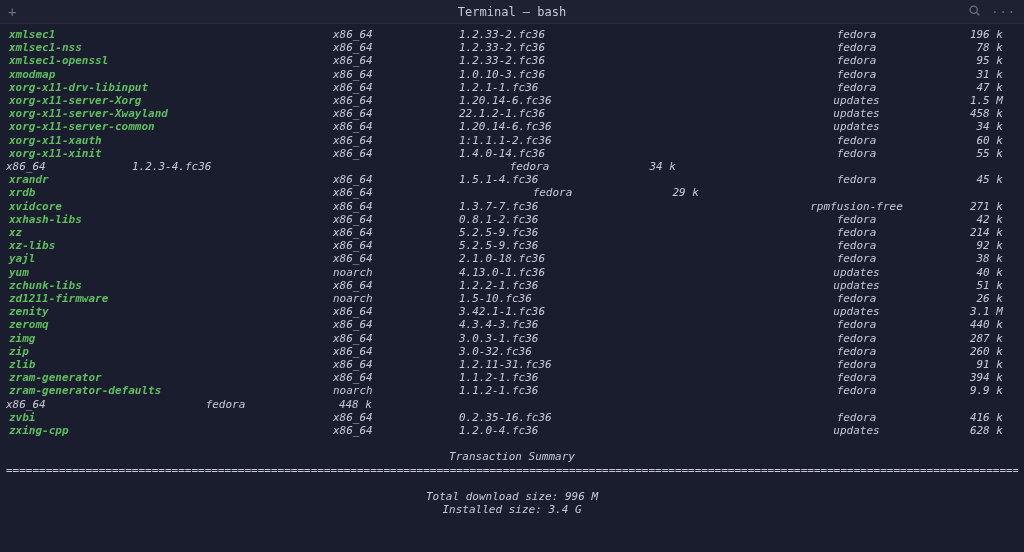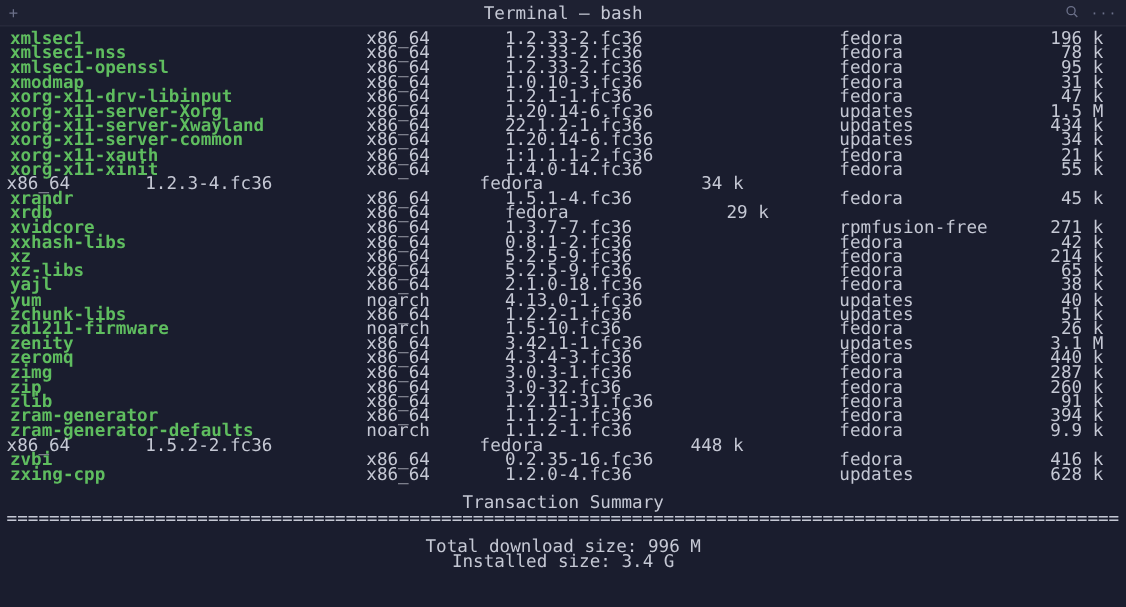--- a/index.html
+++ b/index.html
@@ -26,21 +26,21 @@
       border-bottom: 1px solid #2a2d3e;
     }
     .titlebar-left {
       position: absolute;
       left: 8px;
       color: #6b7089;
       font-size: 14px;
     }
     .titlebar-title {
       color: #c5c8d4;
-      font-size: 16px;
+      font-size: 12px;
       font-weight: 500;
     }
     .titlebar-right {
       position: absolute;
       right: 8px;
       display: flex;
       gap: 10px;
       align-items: center;
       color: #6b7089;
     }
@@ -48,21 +48,22 @@
       width: 13px;
       height: 13px;
     }
     .more-icon {
       font-size: 12px;
       letter-spacing: 1px;
     }
     .terminal-content {
       padding: 4px 6px;
       line-height: 13.2px;
-      font-size: 16px;
+      font-size: 11px;
+      font-style: italic;
     }
     .pkg-row {
       display: flex;
       white-space: pre;
     }
     .pkg-name {
       width: 327px;
       color: #5fbd5f;
       font-weight: bold;
       padding-left: 3px;
@@ -71,20 +72,21 @@
       width: 126px;
       color: #c5c8d4;
     }
     .pkg-version {
       width: 304px;
       color: #c5c8d4;
     }
     .pkg-repo {
       width: 187px;
       color: #c5c8d4;
+      text-align: center;
     }
     .pkg-size {
       width: 53px;
       text-align: right;
       color: #c5c8d4;
     }
     .summary-line {
       color: #c5c8d4;
       white-space: pre;
       text-align: center;
@@ -124,43 +126,43 @@
 </div>
 
 <div class="terminal-content">
   <div id="package-list">
       <div class="pkg-row"><span class="pkg-name">xmlsec1</span><span class="pkg-arch">x86_64</span><span class="pkg-version">1.2.33-2.fc36</span><span class="pkg-repo">fedora</span><span class="pkg-size">196 k</span></div>
       <div class="pkg-row"><span class="pkg-name">xmlsec1-nss</span><span class="pkg-arch">x86_64</span><span class="pkg-version">1.2.33-2.fc36</span><span class="pkg-repo">fedora</span><span class="pkg-size">78 k</span></div>
       <div class="pkg-row"><span class="pkg-name">xmlsec1-openssl</span><span class="pkg-arch">x86_64</span><span class="pkg-version">1.2.33-2.fc36</span><span class="pkg-repo">fedora</span><span class="pkg-size">95 k</span></div>
       <div class="pkg-row"><span class="pkg-name">xmodmap</span><span class="pkg-arch">x86_64</span><span class="pkg-version">1.0.10-3.fc36</span><span class="pkg-repo">fedora</span><span class="pkg-size">31 k</span></div>
       <div class="pkg-row"><span class="pkg-name">xorg-x11-drv-libinput</span><span class="pkg-arch">x86_64</span><span class="pkg-version">1.2.1-1.fc36</span><span class="pkg-repo">fedora</span><span class="pkg-size">47 k</span></div>
       <div class="pkg-row"><span class="pkg-name">xorg-x11-server-Xorg</span><span class="pkg-arch">x86_64</span><span class="pkg-version">1.20.14-6.fc36</span><span class="pkg-repo">updates</span><span class="pkg-size">1.5 M</span></div>
-      <div class="pkg-row"><span class="pkg-name">xorg-x11-server-Xwayland</span><span class="pkg-arch">x86_64</span><span class="pkg-version">22.1.2-1.fc36</span><span class="pkg-repo">updates</span><span class="pkg-size">434 k</span></div>
+      <div class="pkg-row"><span class="pkg-name">xorg-x11-server-Xwayland</span><span class="pkg-arch">x86_64</span><span class="pkg-version">22.1.2-1.fc36</span><span class="pkg-repo">updates</span><span class="pkg-size">458 k</span></div>
       <div class="pkg-row"><span class="pkg-name">xorg-x11-server-common</span><span class="pkg-arch">x86_64</span><span class="pkg-version">1.20.14-6.fc36</span><span class="pkg-repo">updates</span><span class="pkg-size">34 k</span></div>
-      <div class="pkg-row"><span class="pkg-name">xorg-x11-xauth</span><span class="pkg-arch">x86_64</span><span class="pkg-version">1:1.1.1-2.fc36</span><span class="pkg-repo">fedora</span><span class="pkg-size">21 k</span></div>
+      <div class="pkg-row"><span class="pkg-name">xorg-x11-xauth</span><span class="pkg-arch">x86_64</span><span class="pkg-version">1:1.1.1-2.fc36</span><span class="pkg-repo">fedora</span><span class="pkg-size">60 k</span></div>
       <div class="pkg-row"><span class="pkg-name">xorg-x11-xinit</span><span class="pkg-arch">x86_64</span><span class="pkg-version">1.4.0-14.fc36</span><span class="pkg-repo">fedora</span><span class="pkg-size">55 k</span></div>
       <div class="pkg-row"><span class="pkg-arch">x86_64</span><span class="pkg-version">1.2.3-4.fc36</span><span class="pkg-repo">fedora</span><span class="pkg-size">34 k</span></div>
       <div class="pkg-row"><span class="pkg-name">xrandr</span><span class="pkg-arch">x86_64</span><span class="pkg-version">1.5.1-4.fc36</span><span class="pkg-repo">fedora</span><span class="pkg-size">45 k</span></div>
       <div class="pkg-row"><span class="pkg-name">xrdb</span><span class="pkg-arch">x86_64</span><span class="pkg-repo">fedora</span><span class="pkg-size">29 k</span></div>
       <div class="pkg-row"><span class="pkg-name">xvidcore</span><span class="pkg-arch">x86_64</span><span class="pkg-version">1.3.7-7.fc36</span><span class="pkg-repo">rpmfusion-free</span><span class="pkg-size">271 k</span></div>
       <div class="pkg-row"><span class="pkg-name">xxhash-libs</span><span class="pkg-arch">x86_64</span><span class="pkg-version">0.8.1-2.fc36</span><span class="pkg-repo">fedora</span><span class="pkg-size">42 k</span></div>
       <div class="pkg-row"><span class="pkg-name">xz</span><span class="pkg-arch">x86_64</span><span class="pkg-version">5.2.5-9.fc36</span><span class="pkg-repo">fedora</span><span class="pkg-size">214 k</span></div>
-      <div class="pkg-row"><span class="pkg-name">xz-libs</span><span class="pkg-arch">x86_64</span><span class="pkg-version">5.2.5-9.fc36</span><span class="pkg-repo">fedora</span><span class="pkg-size">65 k</span></div>
+      <div class="pkg-row"><span class="pkg-name">xz-libs</span><span class="pkg-arch">x86_64</span><span class="pkg-version">5.2.5-9.fc36</span><span class="pkg-repo">fedora</span><span class="pkg-size">92 k</span></div>
       <div class="pkg-row"><span class="pkg-name">yajl</span><span class="pkg-arch">x86_64</span><span class="pkg-version">2.1.0-18.fc36</span><span class="pkg-repo">fedora</span><span class="pkg-size">38 k</span></div>
       <div class="pkg-row"><span class="pkg-name">yum</span><span class="pkg-arch">noarch</span><span class="pkg-version">4.13.0-1.fc36</span><span class="pkg-repo">updates</span><span class="pkg-size">40 k</span></div>
       <div class="pkg-row"><span class="pkg-name">zchunk-libs</span><span class="pkg-arch">x86_64</span><span class="pkg-version">1.2.2-1.fc36</span><span class="pkg-repo">updates</span><span class="pkg-size">51 k</span></div>
       <div class="pkg-row"><span class="pkg-name">zd1211-firmware</span><span class="pkg-arch">noarch</span><span class="pkg-version">1.5-10.fc36</span><span class="pkg-repo">fedora</span><span class="pkg-size">26 k</span></div>
       <div class="pkg-row"><span class="pkg-name">zenity</span><span class="pkg-arch">x86_64</span><span class="pkg-version">3.42.1-1.fc36</span><span class="pkg-repo">updates</span><span class="pkg-size">3.1 M</span></div>
       <div class="pkg-row"><span class="pkg-name">zeromq</span><span class="pkg-arch">x86_64</span><span class="pkg-version">4.3.4-3.fc36</span><span class="pkg-repo">fedora</span><span class="pkg-size">440 k</span></div>
       <div class="pkg-row"><span class="pkg-name">zimg</span><span class="pkg-arch">x86_64</span><span class="pkg-version">3.0.3-1.fc36</span><span class="pkg-repo">fedora</span><span class="pkg-size">287 k</span></div>
       <div class="pkg-row"><span class="pkg-name">zip</span><span class="pkg-arch">x86_64</span><span class="pkg-version">3.0-32.fc36</span><span class="pkg-repo">fedora</span><span class="pkg-size">260 k</span></div>
       <div class="pkg-row"><span class="pkg-name">zlib</span><span class="pkg-arch">x86_64</span><span class="pkg-version">1.2.11-31.fc36</span><span class="pkg-repo">fedora</span><span class="pkg-size">91 k</span></div>
       <div class="pkg-row"><span class="pkg-name">zram-generator</span><span class="pkg-arch">x86_64</span><span class="pkg-version">1.1.2-1.fc36</span><span class="pkg-repo">fedora</span><span class="pkg-size">394 k</span></div>
       <div class="pkg-row"><span class="pkg-name">zram-generator-defaults</span><span class="pkg-arch">noarch</span><span class="pkg-version">1.1.2-1.fc36</span><span class="pkg-repo">fedora</span><span class="pkg-size">9.9 k</span></div>
-      <div class="pkg-row"><span class="pkg-arch">x86_64</span><span class="pkg-version">1.5.2-2.fc36</span><span class="pkg-repo">fedora</span><span class="pkg-size">448 k</span></div>
+      <div class="pkg-row"><span class="pkg-arch">x86_64</span><span class="pkg-repo">fedora</span><span class="pkg-size">448 k</span></div>
       <div class="pkg-row"><span class="pkg-name">zvbi</span><span class="pkg-arch">x86_64</span><span class="pkg-version">0.2.35-16.fc36</span><span class="pkg-repo">fedora</span><span class="pkg-size">416 k</span></div>
       <div class="pkg-row"><span class="pkg-name">zxing-cpp</span><span class="pkg-arch">x86_64</span><span class="pkg-version">1.2.0-4.fc36</span><span class="pkg-repo">updates</span><span class="pkg-size">628 k</span></div>
     </div>
   <div class="blank-line"></div>
   <div class="summary-line">Transaction Summary</div>
   <div class="separator" id="sep">==========================================================================================================================================================================</div>
   <div class="blank-line"></div>
   <div class="summary-line">Total download size: 996 M</div>
   <div class="summary-line">Installed size: 3.4 G</div>
 </div>

